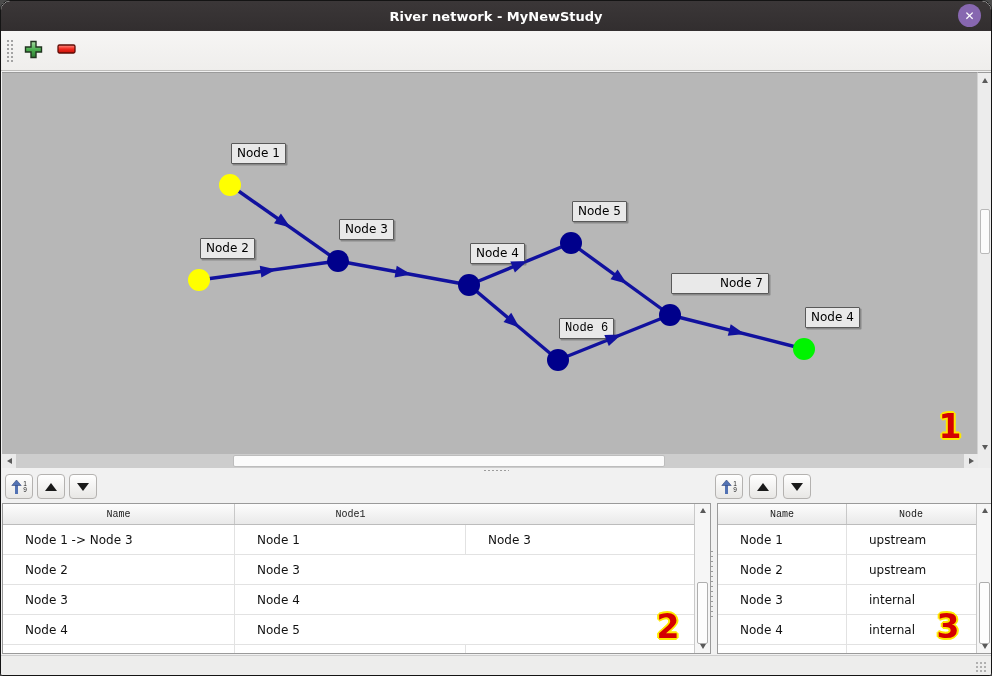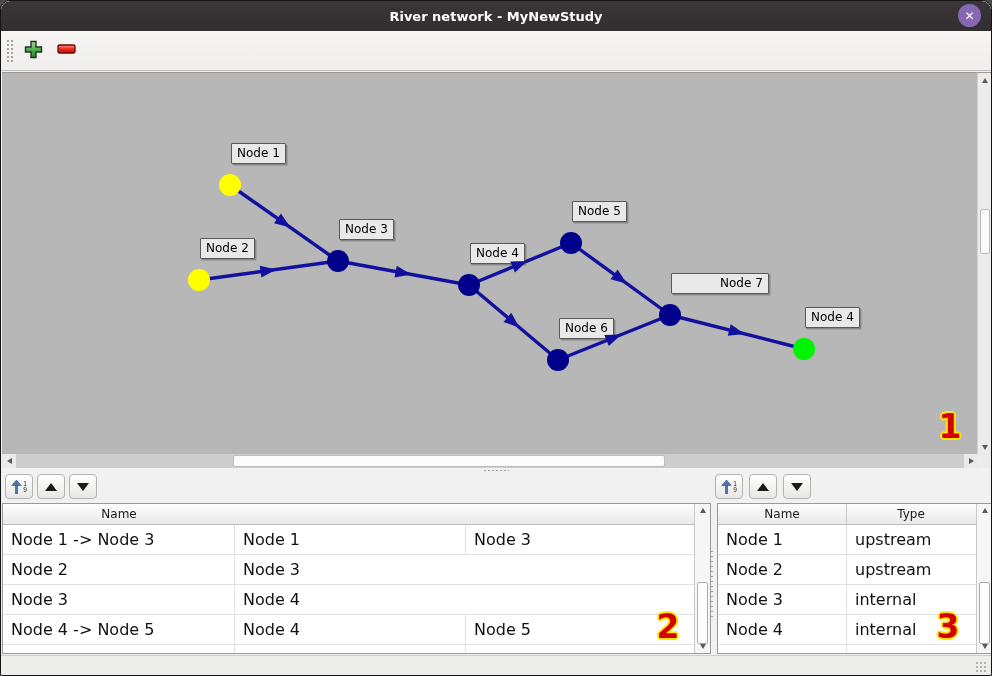--- a/index.html
+++ b/index.html
@@ -81,25 +81,25 @@
   .tri-down-xs { width:0; height:0; border-left:3.5px solid transparent; border-right:3.5px solid transparent; border-top:5px solid #5a5a5a; }
   .tri-left-xs { width:0; height:0; border-top:3.5px solid transparent; border-bottom:3.5px solid transparent; border-right:5px solid #5a5a5a; }
   .tri-right-xs { width:0; height:0; border-top:3.5px solid transparent; border-bottom:3.5px solid transparent; border-left:5px solid #5a5a5a; }
   .sort-icon { display:flex; align-items:center; }
   .sort-digits { display:flex; flex-direction:column; margin-left:1px; font-size:6.5px; line-height:5.5px; color:#222; }
   
   .table-frame { position:absolute; top:502px; height:151px; background:#ffffff;
     border:1px solid #9a9a9a; overflow:hidden; }
   .t-head { display:grid; height:21px; background:linear-gradient(#fdfdfd,#e9e9e9);
     border-bottom:1px solid #bcbcbc; }
-  .t-hcell { display:flex; align-items:center; justify-content:center; font-size:12px; color:#1a1a1a;
-    border-right:1px solid #c8c8c8; }
+  .t-hcell { display:flex; align-items:center; justify-content:center; font-size:10px; color:#1a1a1a;
+    border-right:1px solid #c8c8c8;font-family:Liberation Mono, monospace; }
   .t-hcell:last-child { border-right:none; }
   .t-row { display:grid; height:30px; border-bottom:1px solid #e2e2e2; background:#fff; }
-  .t-cell { font-size:16px; color:#111; padding-left:8px; display:flex; align-items:center;
+  .t-cell { font-size:12px; color:#111; padding-left:22px; display:flex; align-items:center;
     border-right:1px solid #e2e2e2; overflow:hidden; white-space:nowrap; }
   .t-cell:last-child { border-right:none; }
   .left-cols .t-head, .left-cols .t-row { grid-template-columns:232px 231px 228px; }
   .right-cols .t-head, .right-cols .t-row { grid-template-columns:129px 128px; }
   .tscroll { position:absolute; right:0; top:0; bottom:0; width:16px; background:#f6f6f6;
     border-left:1px solid #c9c9c9; }
   .ts-arrow { position:absolute; left:0; width:100%; height:13px; display:flex; align-items:center; justify-content:center; }
   .ts-thumb { position:absolute; left:2px; right:2px; top:78px; height:62px;
     background:#fdfdfd; border:1px solid #aeaeae; border-radius:2px; }
   
@@ -186,21 +186,21 @@
         <circle cx="569" cy="170" r="11" fill="#00008b"></circle>
         <circle cx="556" cy="287" r="11" fill="#00008b"></circle>
         <circle cx="668" cy="242" r="11" fill="#00008b"></circle>
         <circle cx="802" cy="276" r="11" fill="#00f400"></circle>
       </svg>
   <div class="node-label" style="left: 229px; top: 70px;">Node 1</div>
       <div class="node-label" style="left: 198px; top: 165px;">Node 2</div>
       <div class="node-label" style="left: 337px; top: 146px;">Node 3</div>
       <div class="node-label" style="left: 468px; top: 170px;">Node 4</div>
       <div class="node-label" style="left: 570px; top: 128px;">Node 5</div>
-      <div class="node-label" style="left: 557px; top: 245px;">Node 6</div>
+      <div class="node-label" style="left: 557px; top: 245px; font-family: Liberation Mono, monospace;">Node 6</div>
       <div class="node-label" style="left: 669px; top: 200px; padding-left: 48px;">Node 7</div>
       <div class="node-label" style="left: 803px; top: 234px;">Node 4</div>
     </div>
 
   <div class="vscroll">
     <span class="vs-arrow" style="top:0;">
         <span class="tri-up-xs"></span>
       </span>
     <span class="vs-thumb"></span>
     <span class="vs-arrow" style="bottom:0;">
@@ -258,37 +258,37 @@
   <button class="ui-btn" style="left:748px;">
       <span class="tri-up-sm"></span>
     </button>
   <button class="ui-btn" style="left:782px;">
       <span class="tri-down-sm"></span>
     </button>
 
   <div class="table-frame left-cols" id="reaches-frame" style="left:1px; width:709px;">
     <div class="t-head">
         <div class="t-hcell">Name</div>
+        <div class="t-hcell">Node1</div>
       </div>
     <div class="t-body">
         <div class="t-row">
           <div class="t-cell">Node 1 -&gt; Node 3</div>
           <div class="t-cell">Node 1</div>
           <div class="t-cell">Node 3</div>
         </div>
         <div class="t-row">
           <div class="t-cell">Node 2</div>
           <div class="t-cell">Node 3</div>
         </div>
         <div class="t-row">
           <div class="t-cell">Node 3</div>
           <div class="t-cell">Node 4</div>
         </div>
         <div class="t-row">
-          <div class="t-cell">Node 4 -&gt; Node 5</div>
           <div class="t-cell">Node 4</div>
           <div class="t-cell">Node 5</div>
         </div>
         <div class="t-row">
           <div class="t-cell"></div>
           <div class="t-cell"></div>
           <div class="t-cell"></div>
         </div>
       </div>
     <div class="tscroll">
@@ -300,21 +300,21 @@
           <span class="tri-down-xs"></span>
         </span>
     </div>
   </div>
 
   <div class="pane-splitter"></div>
 
   <div class="table-frame right-cols" id="nodes-frame" style="left:716px; width:276px;">
     <div class="t-head">
         <div class="t-hcell">Name</div>
-        <div class="t-hcell">Type</div>
+        <div class="t-hcell">Node</div>
       </div>
     <div class="t-body">
         <div class="t-row">
           <div class="t-cell">Node 1</div>
           <div class="t-cell">upstream</div>
         </div>
         <div class="t-row">
           <div class="t-cell">Node 2</div>
           <div class="t-cell">upstream</div>
         </div>

